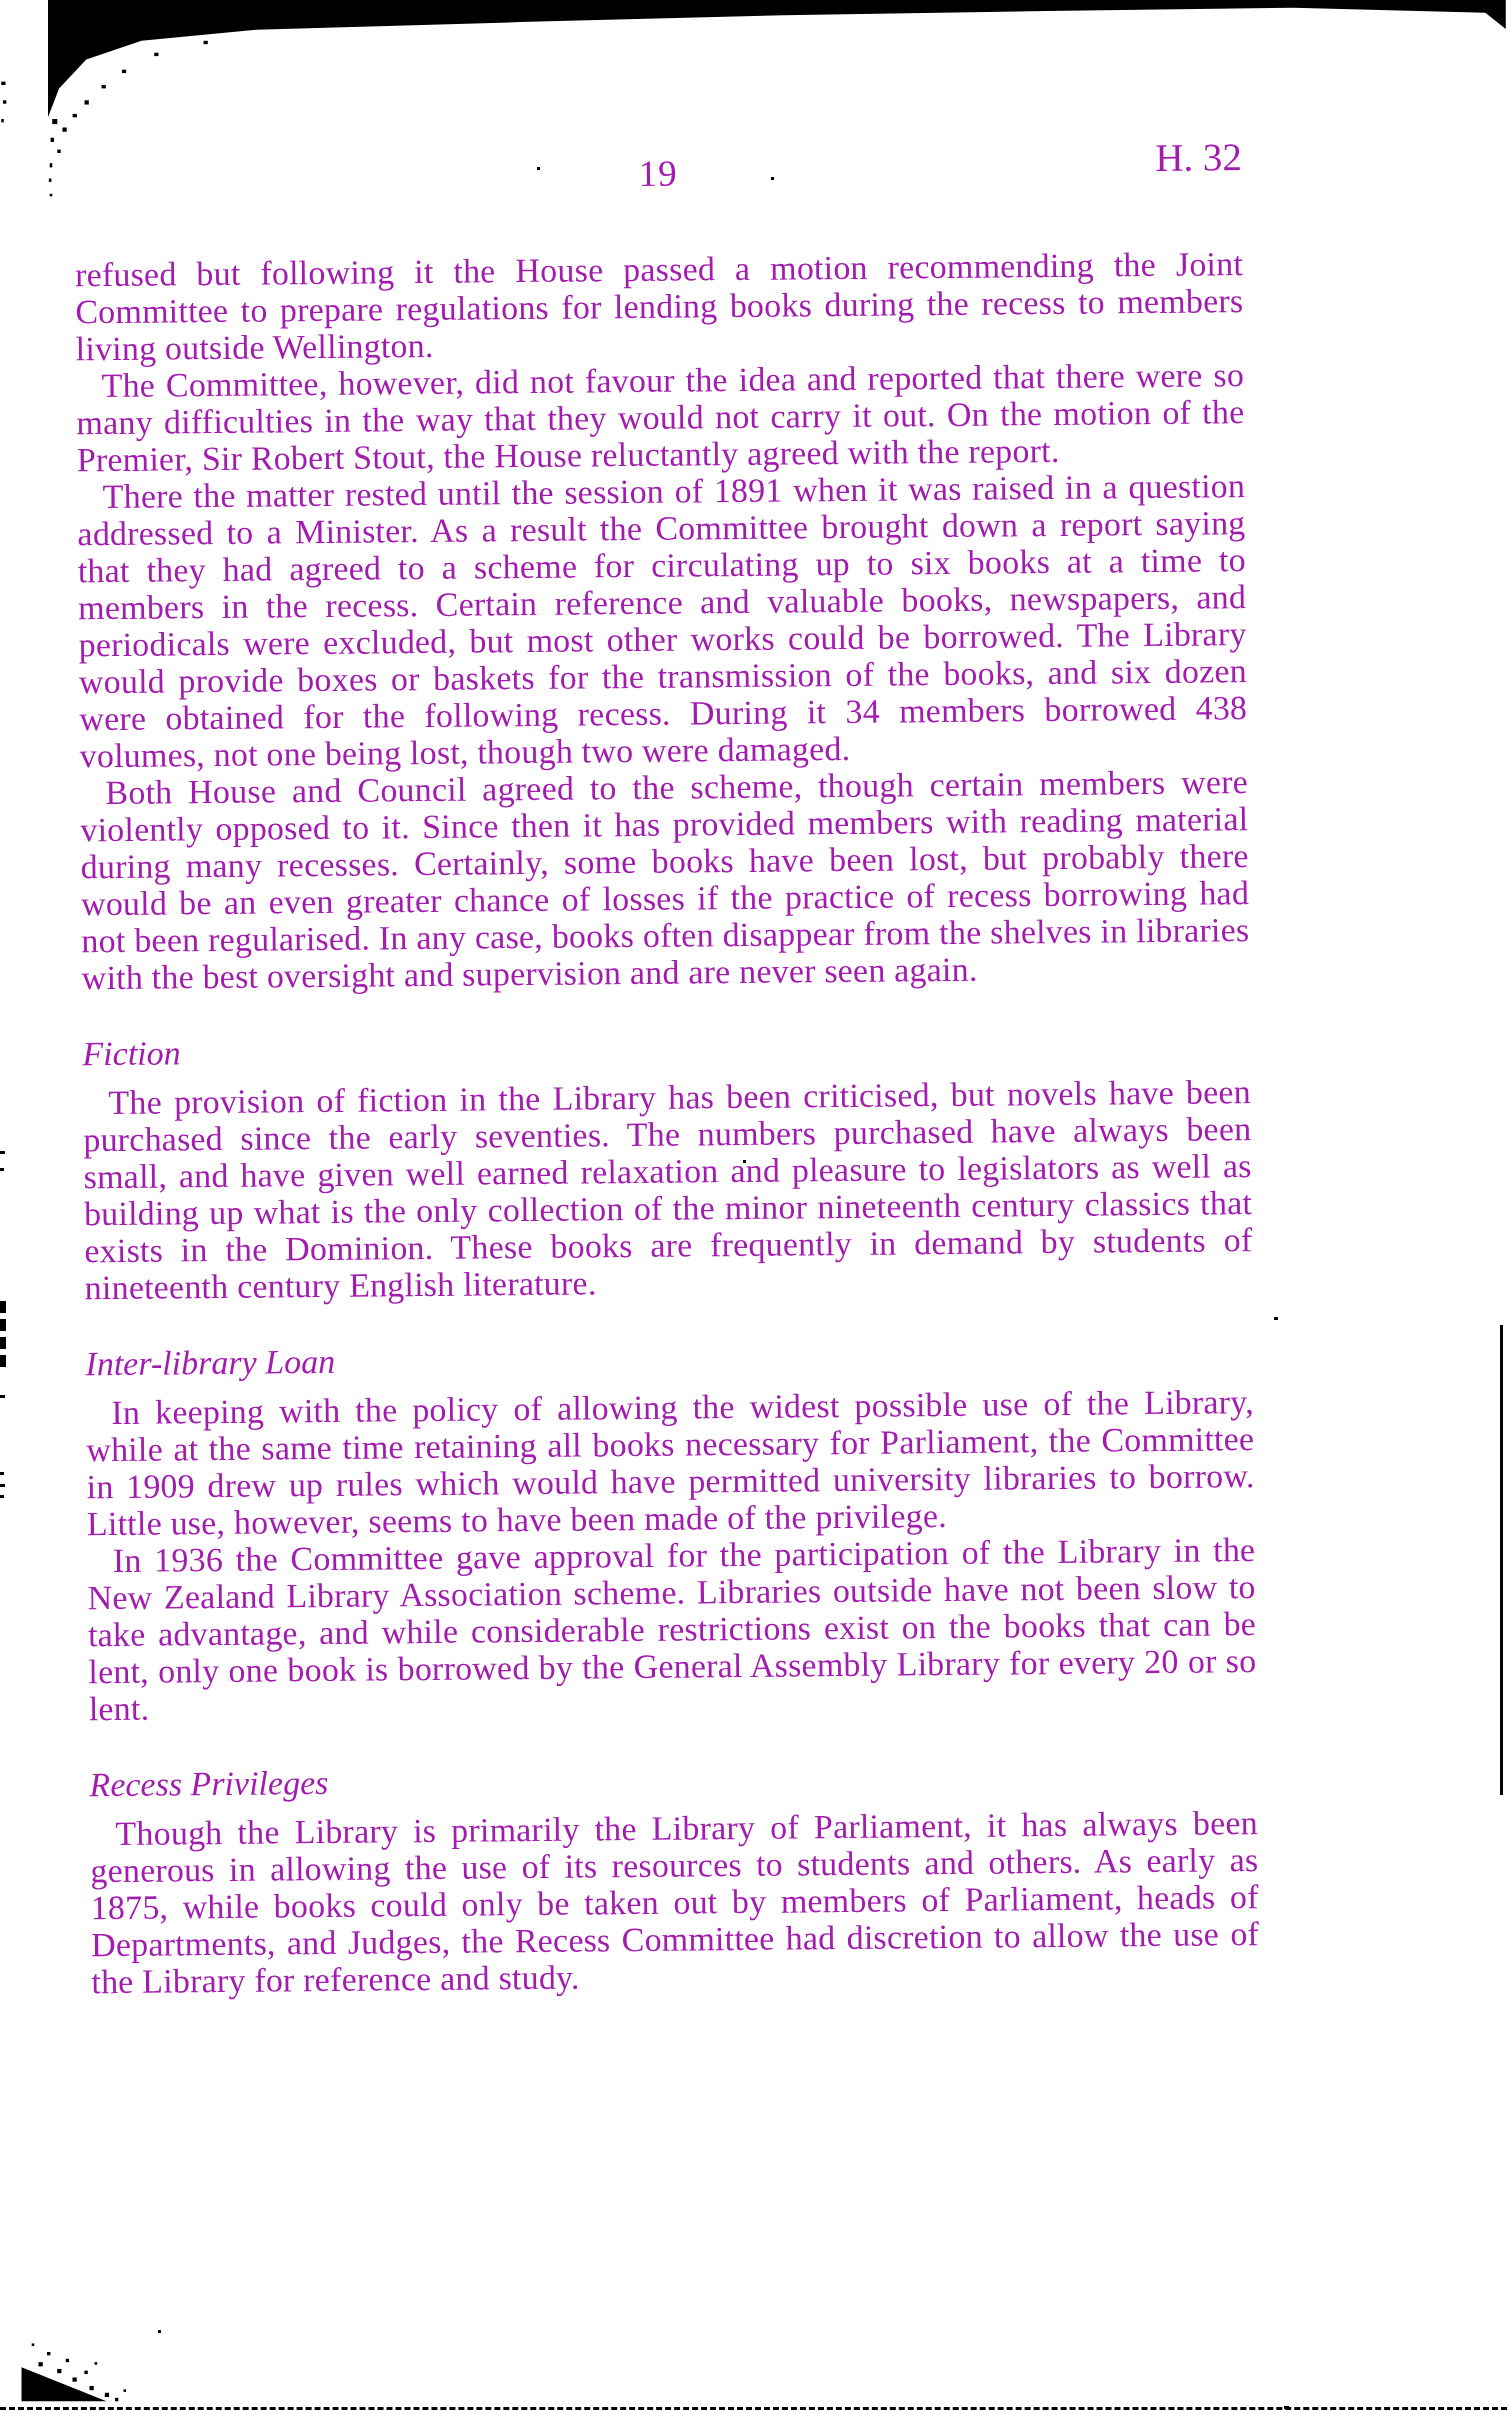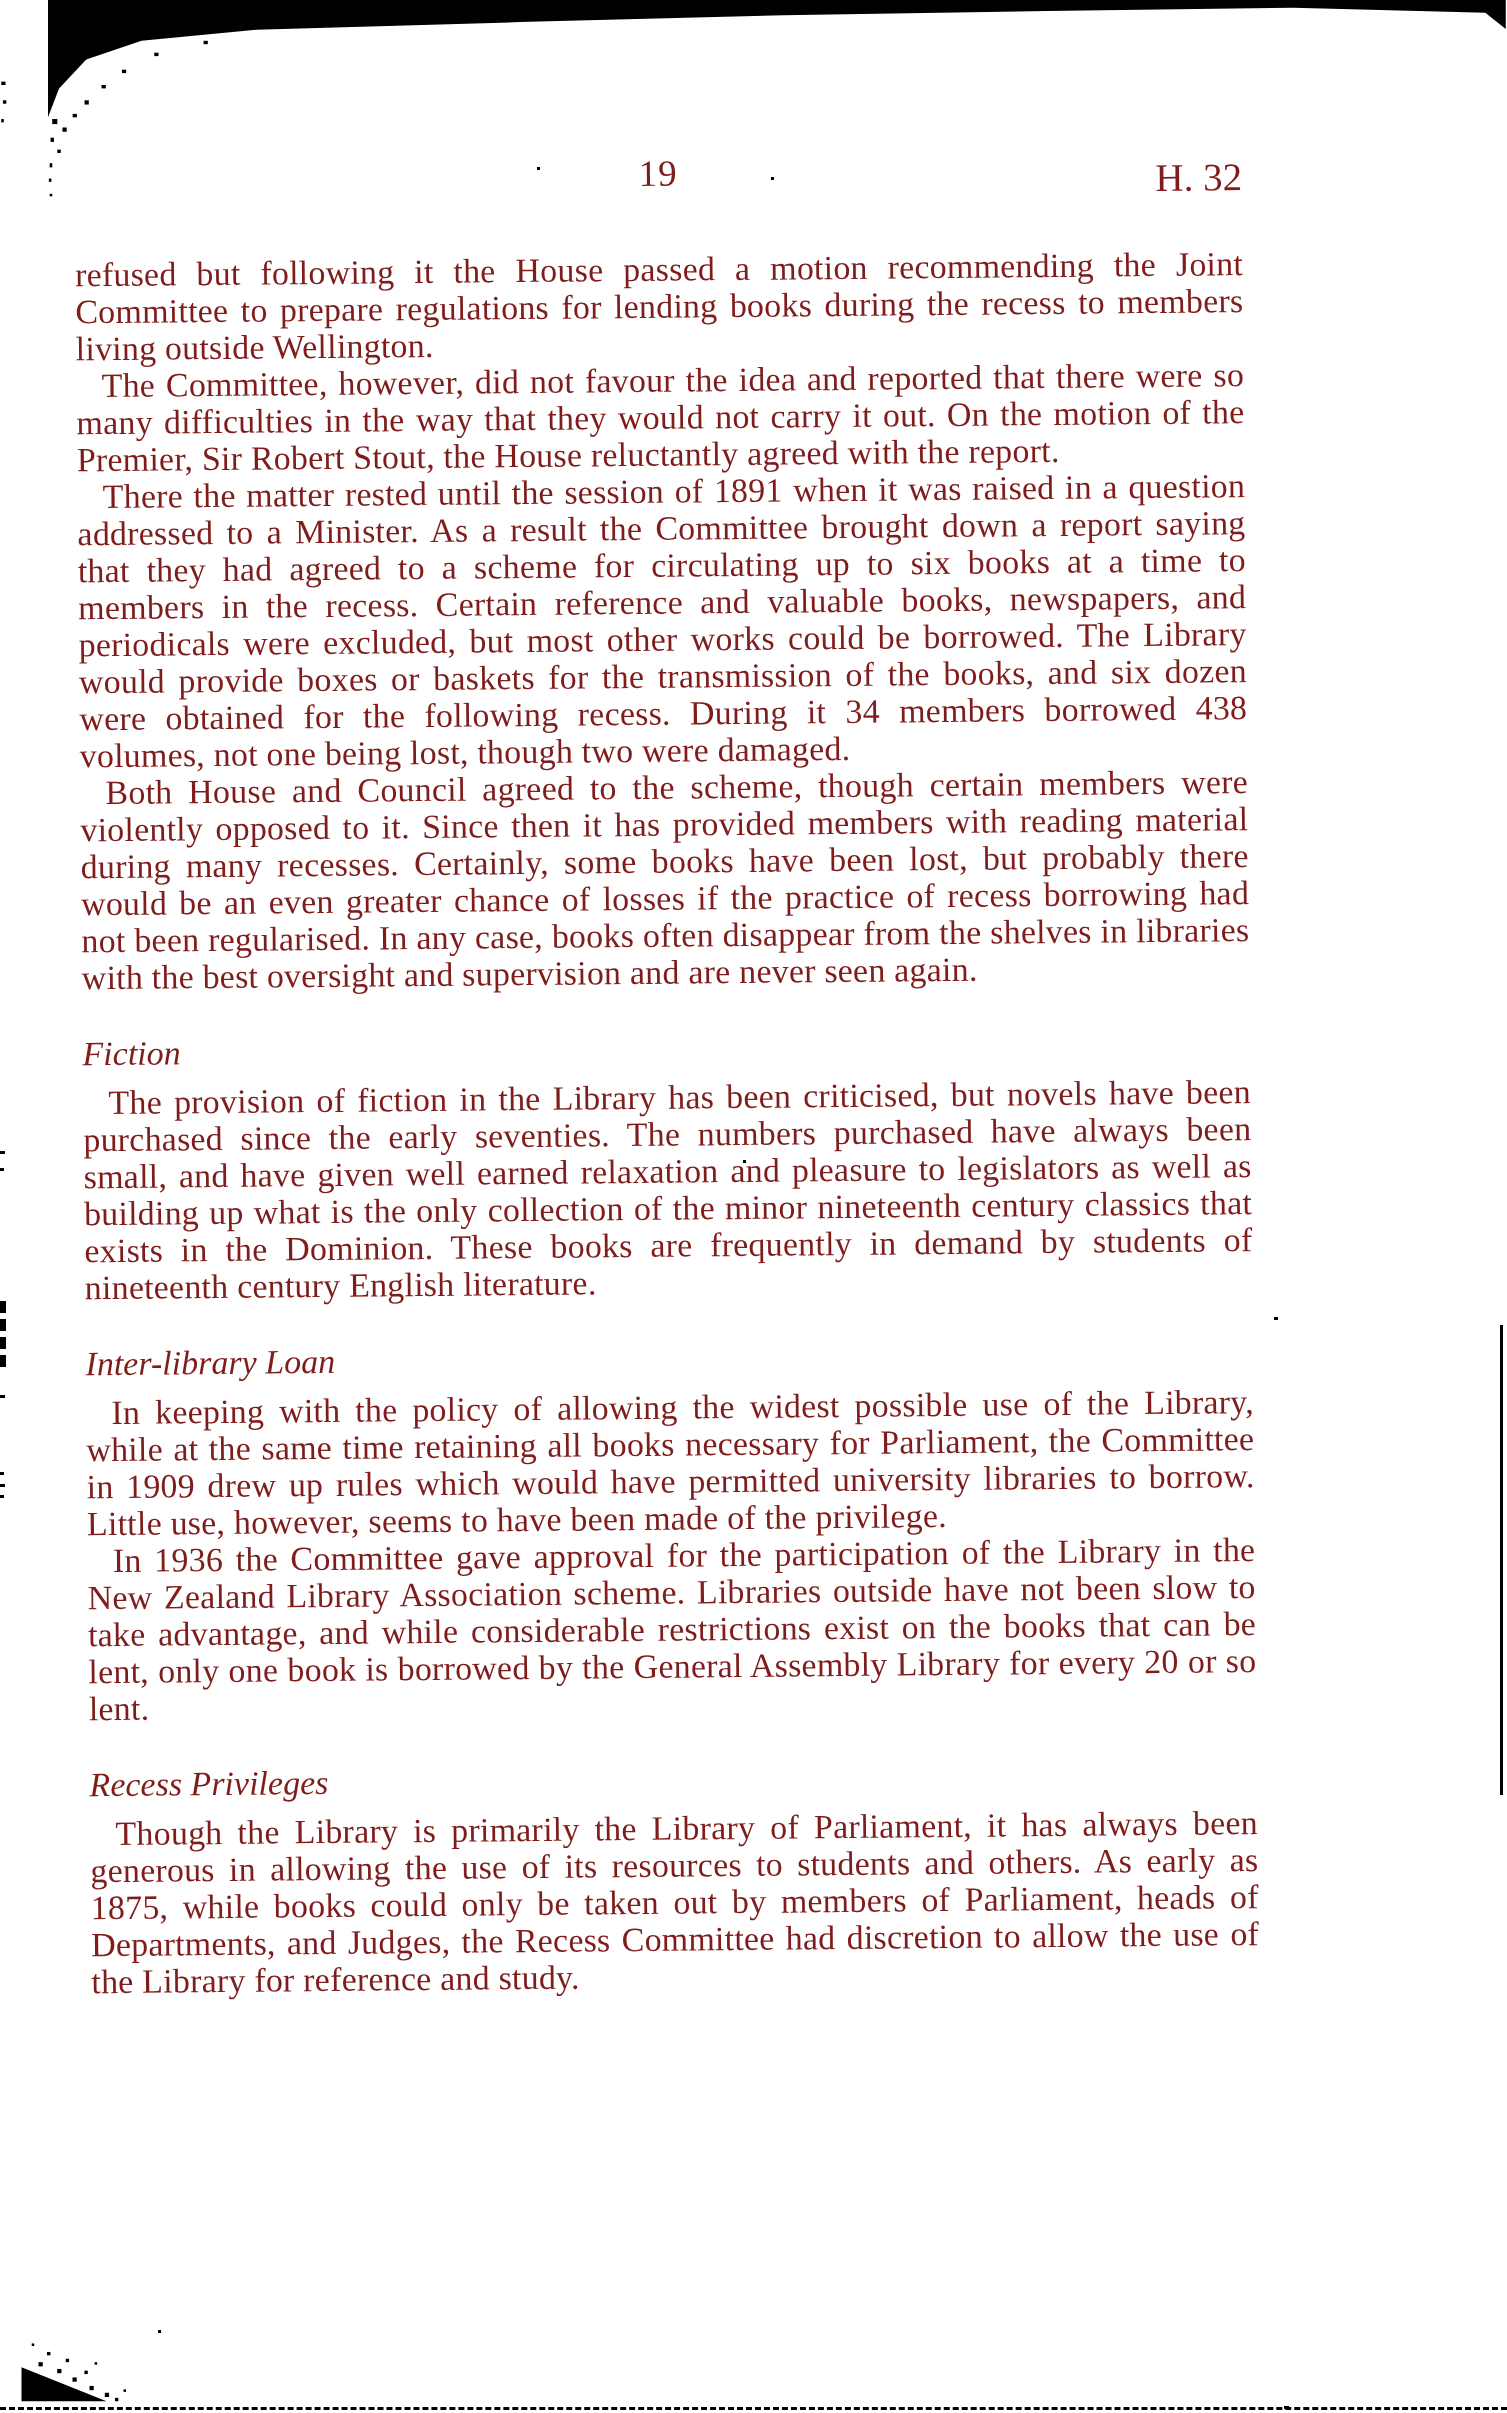--- a/index.html
+++ b/index.html
@@ -7,21 +7,21 @@
     padding: 0;
     background: #ffffff;
   }
   .page {
     position: relative;
     width: 1507px;
     height: 2413px;
     background: #ffffff;
     overflow: hidden;
     font-family: "Liberation Serif", "DejaVu Serif", serif;
-    color: #7f1d1d;
+    color: #a21caf;
   }
   
   .content {
     position: absolute;
     top: 0;
     left: 75px;
     width: 1168px;
     transform: rotate(-0.55deg);
     transform-origin: 34px 273px;
   }
@@ -36,21 +36,20 @@
     left: 50%;
     transform: translateX(-50%);
     font-size: 37px;
     letter-spacing: 0.9px;
   }
   .report-code {
     position: absolute;
     right: 0;
     top: -12px;
     font-size: 39px;
-    margin-top: 20px;
   }
   p.body-par {
     margin: 0;
     font-size: 34px;
     line-height: 37px;
     text-align: justify;
     letter-spacing: 0.2px;
   }
   p.body-par.indent { text-indent: 25.5px; }
   h3.sec-heading {

